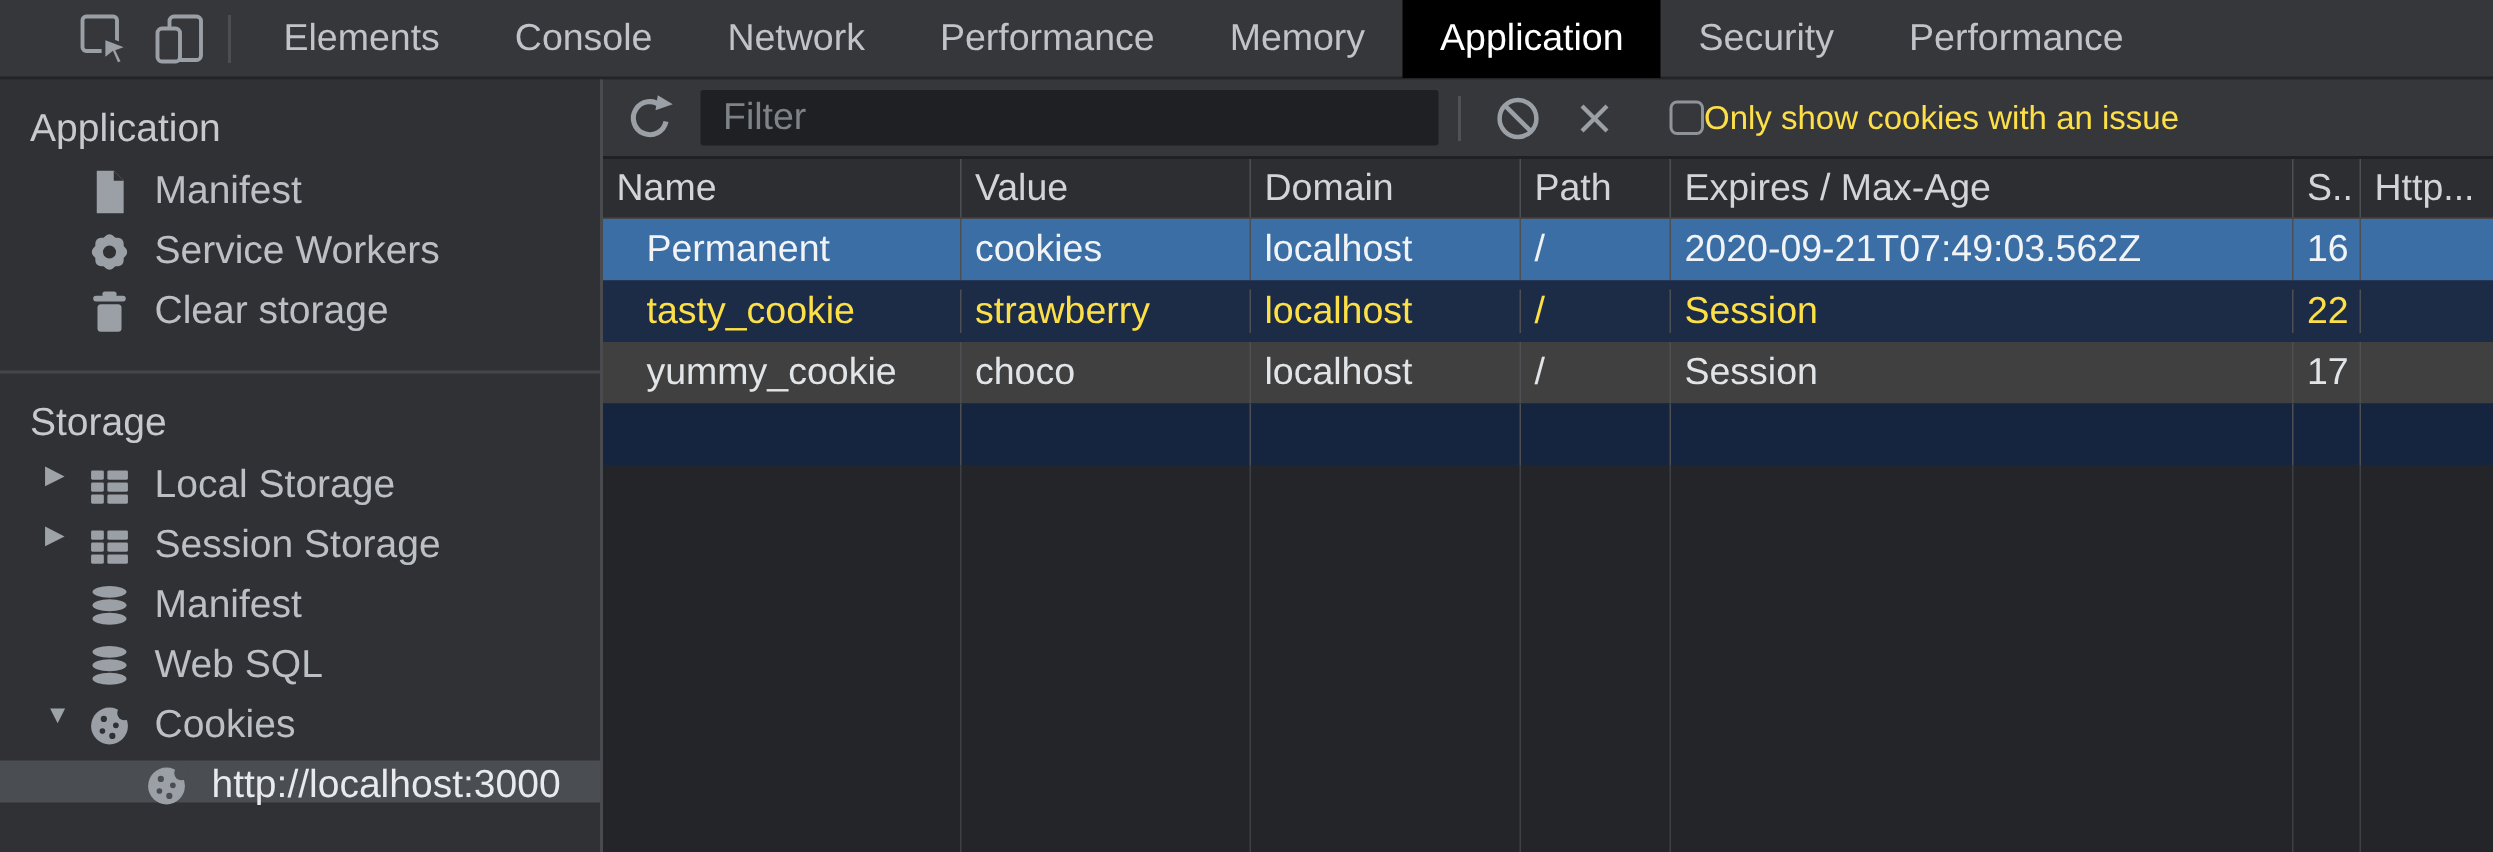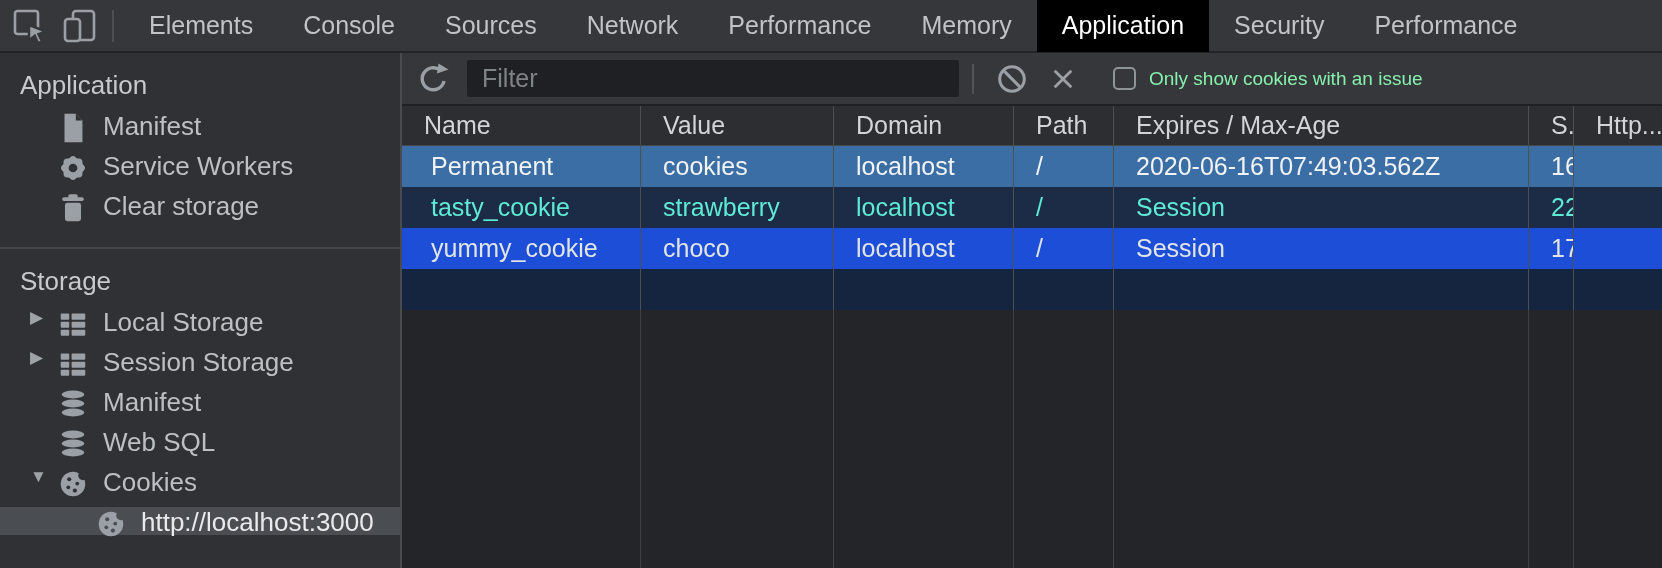--- a/index.html
+++ b/index.html
@@ -9,20 +9,21 @@
     background:#242528; color:#c6cacd;
     -webkit-font-smoothing: antialiased;
   }
   .devtools { width:1662px; height:568px; display:flex; flex-direction:column; }
 
   
   .tabbar {
     height:53px; flex:0 0 53px; background:#36373b;
     display:flex; align-items:center;
     border-bottom:2px solid #232427;
+    padding-left:40px;
   }
   .tool-btn { width:40px; height:40px; display:flex; align-items:center; justify-content:center; margin-left:10px; cursor:pointer; }
   .tool-btn svg { display:block; }
   .vsep-top { width:2px; height:32px; background:#4d4e51; margin:0 10px 0 12px; }
   .tab {
     height:53px; line-height:53px; padding:0 25px; font-size:25px; color:#c0c3c7;
     white-space:nowrap; cursor:pointer;
   }
   .tab.active { background:#000000; color:#ffffff; }
 
@@ -58,39 +59,39 @@
   }
   .filter-input::placeholder { color:#7e8387; }
   .vsep-tool { width:2px; height:30px; background:#515255; margin-left:13px; }
   .tb-icon { width:40px; height:40px; display:flex; align-items:center; justify-content:center; cursor:pointer; }
   .block-btn { margin-left:18px; }
   .clear-btn { margin-left:11px; }
   .checkbox {
     width:23px; height:23px; border:2px solid #8f9499; border-radius:5px; margin-left:30px;
     cursor:pointer; flex:0 0 23px; background:transparent;
   }
-  .checkbox-label { margin-left:13px; font-size:19px; color:#86efac; white-space:nowrap; cursor:pointer; }
+  .checkbox-label { font-size:22px; color:#fde047; white-space:nowrap; cursor:pointer; }
 
   
   .grid { flex:1; display:flex; flex-direction:column; min-height:0; font-size:25px; }
   .grid-row { display:flex; height:41px; flex:0 0 41px; align-items:stretch; }
   .grid-row.head { height:40px; flex:0 0 40px; background:#2d2e31; color:#d2d4d7; border-bottom:1px solid #47484b; }
   .grid-row.stretch { flex:1 1 auto; height:auto; }
-  .c { display:flex; align-items:center; padding-left:22px; border-right:1px solid #4e4f52; overflow:hidden; white-space:nowrap; }
+  .c { display:flex; align-items:center; padding-left:9px; border-right:1px solid #4e4f52; overflow:hidden; white-space:nowrap; }
   .c0 { width:239px; flex:0 0 239px; }
   .c1 { width:193px; flex:0 0 193px; }
   .c2 { width:180px; flex:0 0 180px; }
   .c3 { width:100px; flex:0 0 100px; }
   .c4 { width:415px; flex:0 0 415px; }
   .c5 { width:45px;  flex:0 0 45px; }
   .c6 { flex:1 1 auto; border-right:none; }
   .grid-row .c0.data-cell { padding-left:29px; }
   .grid-row.r-sel  { background:#3b6ea5; color:#f1f3f5; }
-  .grid-row.r-navy { background:#1c2b46; color:#5eead4; }
-  .grid-row.r-gray { background:#1d4ed8; color:#e2e5e8; }
+  .grid-row.r-navy { background:#1c2b46; color:#fde047;align-items:center; }
+  .grid-row.r-gray { background:#404040; color:#e2e5e8; }
   .grid-row.r-fill { background:#15243f; }
   .grid-row.stretch .c { border-right:1px solid #3f4043; }
   .grid-row.stretch .c6 { border-right:none; }
 </style>
 </head>
 <body>
 
 <div class="devtools">
 
   <header class="tabbar">
@@ -102,21 +103,20 @@
     </div>
     <div class="tool-btn">
       <svg width="40" height="40" viewBox="0 0 40 40">
         <rect x="13" y="5" width="21" height="29" rx="3" fill="none" stroke="#9aa0a6" stroke-width="2.6"></rect>
         <rect x="5" y="13" width="15" height="22" rx="3" fill="#36373b" stroke="#9aa0a6" stroke-width="2.6"></rect>
       </svg>
     </div>
     <div class="vsep-top"></div>
     <div class="tab">Elements</div>
     <div class="tab">Console</div>
-    <div class="tab">Sources</div>
     <div class="tab">Network</div>
     <div class="tab">Performance</div>
     <div class="tab">Memory</div>
     <div class="tab active">Application</div>
     <div class="tab">Security</div>
     <div class="tab">Performance</div>
   </header>
 
   <div class="content">
 
@@ -267,21 +267,21 @@
           <div class="c c4">Expires / Max-Age</div>
           <div class="c c5">S..</div>
           <div class="c c6">Http...</div>
         </div>
 
         <div class="grid-row r-sel">
           <div class="c c0 data-cell">Permanent</div>
           <div class="c c1">cookies</div>
           <div class="c c2">localhost</div>
           <div class="c c3">/</div>
-          <div class="c c4">2020-06-16T07:49:03.562Z</div>
+          <div class="c c4">2020-09-21T07:49:03.562Z</div>
           <div class="c c5">16</div>
           <div class="c c6"></div>
         </div>
 
         <div class="grid-row r-navy">
           <div class="c c0 data-cell">tasty_cookie</div>
           <div class="c c1">strawberry</div>
           <div class="c c2">localhost</div>
           <div class="c c3">/</div>
           <div class="c c4">Session</div>

